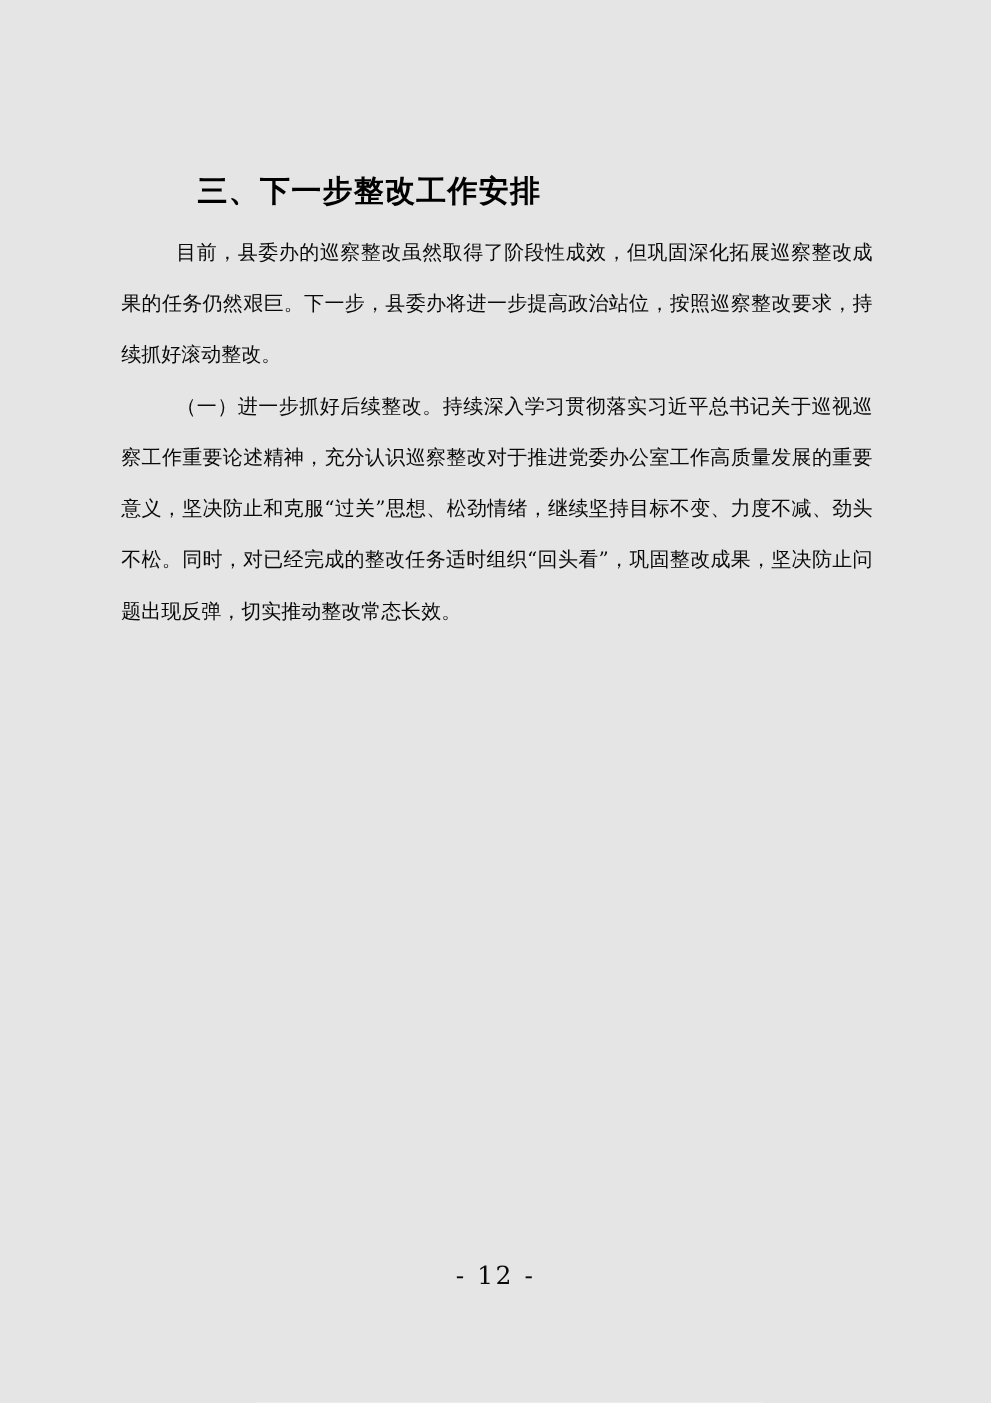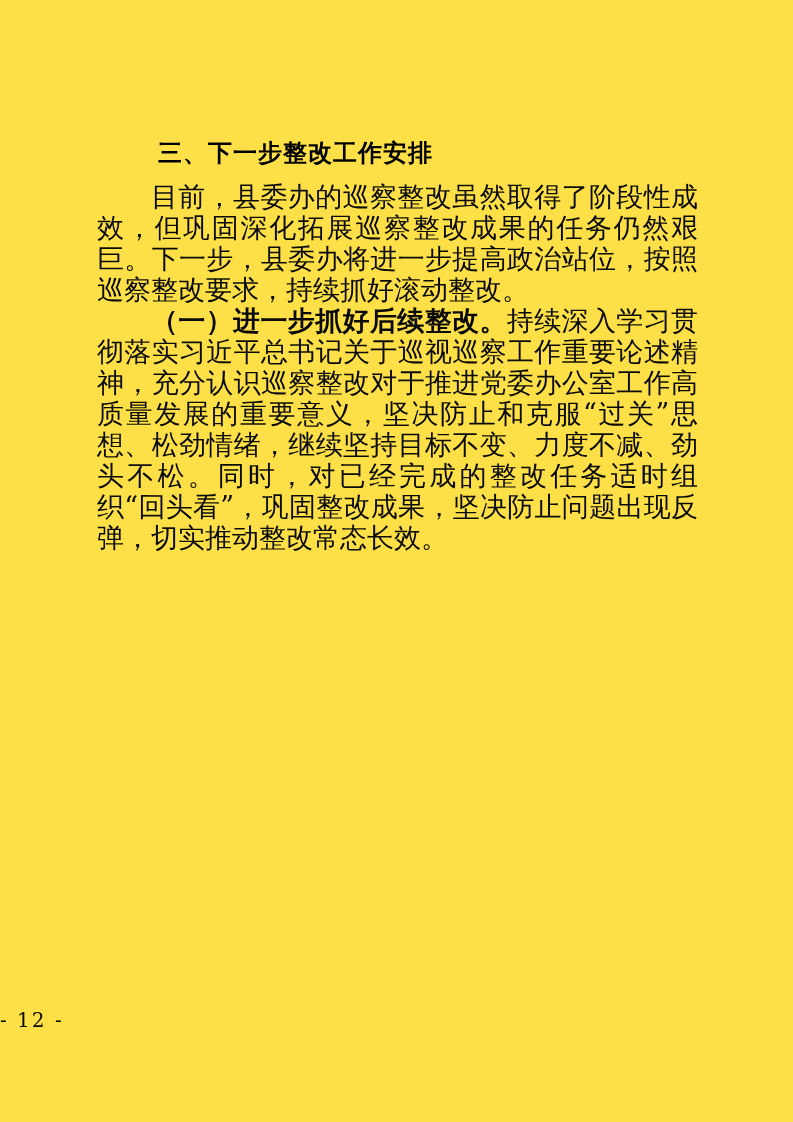--- a/index.html
+++ b/index.html
@@ -9,21 +9,21 @@
   body {
     width: 793px;
     height: 1122px;
     position: relative;
     background: #ffffff;
     overflow: hidden;
   }
   .page {
     position: absolute;
     inset: 0;
-    background: #fde047;
+    background: #e5e5e5;
   }
   .content {
     position: absolute;
     left: 97px;
     top: 131px;
     width: 601px;
     color: #000000;
   }
   .heading {
     margin: 0 0 6px 0;
@@ -31,37 +31,38 @@
     font-family: "DejaVu Sans", "Liberation Sans", sans-serif;
     font-weight: bold;
     font-size: 24px;
     line-height: 44px;
     letter-spacing: 1px;
     color: #000000;
   }
   .para {
     margin: 0;
     font-family: "DejaVu Serif", "Liberation Serif", serif;
-    font-size: 27px;
-    line-height: 31px;
+    font-size: 16px;
+    line-height: 41px;
     text-align: justify;
     text-justify: inter-ideograph;
     text-indent: 2em;
     letter-spacing: 0;
     color: #0a0a0a;
   }
   .para .lead {
-    font-weight: bold;
+    font-weight: normal;
+    margin-left: 12px;
   }
   .footer {
     position: absolute;
     left: 0;
     right: 0;
     top: 1008px;
-    text-align: left;
+    text-align: center;
     font-family: "DejaVu Serif", "Liberation Serif", serif;
     font-size: 20px;
     letter-spacing: 2px;
     color: #0a0a0a;
   }
 </style>
 </head>
 <body>
 
 <div class="page">

